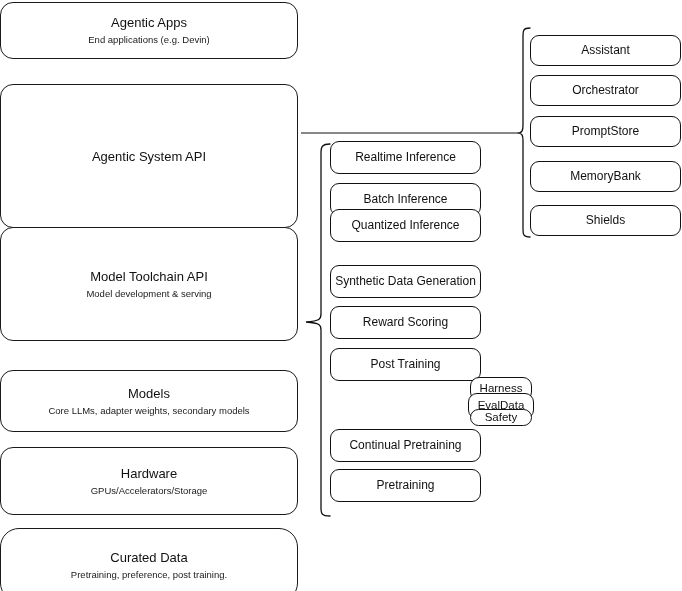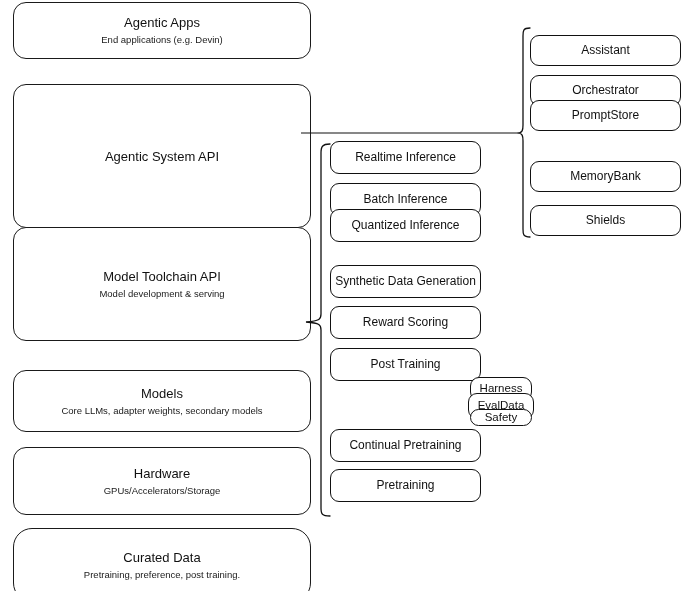--- a/index.html
+++ b/index.html
@@ -44,21 +44,21 @@
   .box .sub {
     font-size: 9.5px;
     line-height: 14px;
     color: #1a1a1a;
     margin-top: 2px;
     white-space: nowrap;
   }
 
   
   .layer {
-    left: 13px;
+    left: 0;
     width: 298px;
     border-radius: 13px;
   }
 
   
   .mid {
     left: 330px;
     width: 151px;
     height: 33px;
     border-radius: 9px;
@@ -150,21 +150,21 @@
                C 523 234, 523 237, 530 237" stroke="#111111" stroke-width="1.3" fill="none" stroke-linecap="round"></path>
     </svg>
   </div>
 
   <div class="box right" style="top:35px;">
     <div class="title">Assistant</div>
   </div>
   <div class="box right" style="top:75px;">
     <div class="title">Orchestrator</div>
   </div>
-  <div class="box right" style="top:100px;">
+  <div class="box right" style="top:116px;">
     <div class="title">PromptStore</div>
   </div>
   <div class="box right" style="top:161px;">
     <div class="title">MemoryBank</div>
   </div>
   <div class="box right" style="top:205px;">
     <div class="title">Shields</div>
   </div>
 
   <div class="connector" style="left:0;top:0;width:682px;height:591px;">

